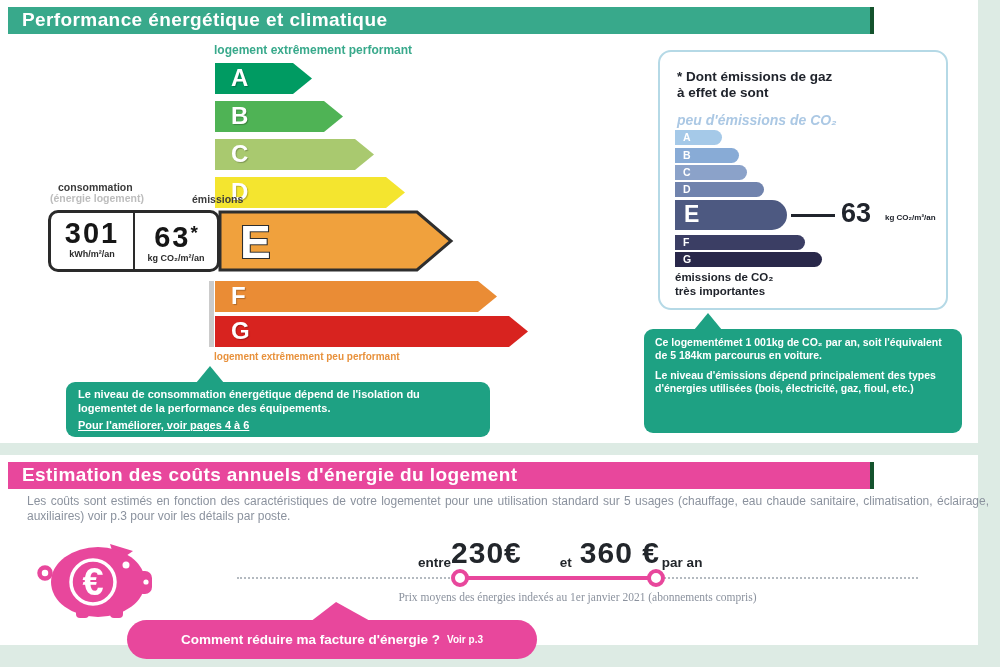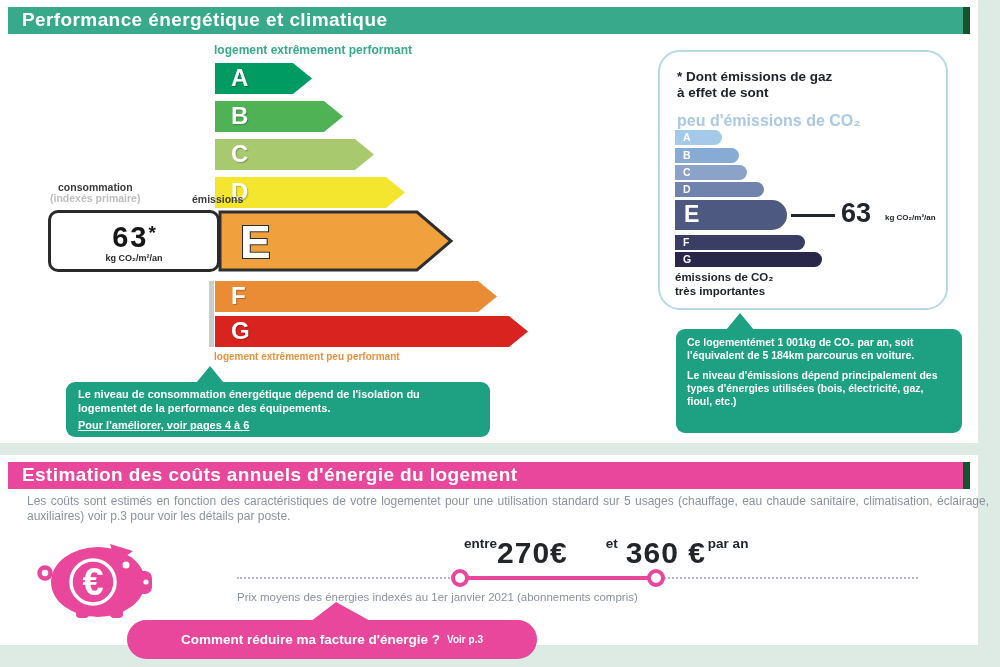--- a/index.html
+++ b/index.html
@@ -7,23 +7,23 @@
     width:1000px;height:667px;position:relative;overflow:hidden;
     background:var(--mint-background,#ddebe4);
     font-family:"Liberation Sans",sans-serif;
     -webkit-font-smoothing:antialiased;
   }
   .abs{position:absolute;}
   .panel-white-top{left:0;top:0;width:978px;height:443px;background:#fff;}
   .panel-white-bottom{left:0;top:455px;width:978px;height:190px;background:#fff;}
 
   .bar-header{
-    left:8px;width:962px;height:27px;color:#fff;font-weight:bold;
+    left:8px;width:866px;height:27px;color:#fff;font-weight:bold;
     font-size:19px;letter-spacing:.4px;padding:2px 0 0 14px;box-sizing:border-box;
-    border-right:7px solid #14532d;
+    border-right:4px solid #14532d;
   }
   .bar-header.teal{top:7px;background:var(--teal-header,#38a98b);}
   .bar-header.pink{top:462px;background:var(--pink,#e8479c);}
 
   .scale-top-label{left:214px;top:43px;font-size:12px;font-weight:bold;color:var(--teal-header,#38a98b);}
   .scale-bottom-label{left:214px;top:351px;font-size:10px;font-weight:bold;color:var(--label-orange,#e8913c);}
 
   .e-arrow{
     left:215px;height:31px;box-sizing:border-box;color:#fff;font-weight:bold;
     font-size:24px;line-height:30px;padding-left:16px;
@@ -54,57 +54,57 @@
   .callout{
     background:var(--green-callout,#1ea183);border-radius:9px;color:#fff;font-weight:bold;
     box-sizing:border-box;
   }
   .callout .tailup{position:absolute;width:0;height:0;
     border-left:14px solid transparent;border-right:14px solid transparent;
     border-bottom:17px solid var(--green-callout,#1ea183);}
   .callout-left{left:66px;top:382px;width:424px;height:55px;padding:6px 12px;font-size:11px;line-height:13.5px;}
   .callout-left .tailup{left:130px;top:-16px;}
   .callout-left .link-line{margin-top:4px;text-decoration:underline;}
-  .callout-right{left:676px;top:329px;width:286px;height:104px;padding:7px 11px;font-size:10.5px;line-height:13px;}
+  .callout-right{left:644px;top:329px;width:318px;height:104px;padding:7px 11px;font-size:10.5px;line-height:13px;}
   .callout-right .tailup{left:50px;top:-16px;}
   .callout-right .para2{margin-top:7px;}
 
   .co2-panel{
     left:658px;top:50px;width:290px;height:260px;background:#fff;
-    border:2px solid var(--panel-border-blue,#b5d9e6);border-radius:22px;box-sizing:border-box;
+    border:2px solid var(--panel-border-blue,#b5d9e6);border-radius:13px;box-sizing:border-box;
   }
   .co2-title{left:17px;top:17px;font-size:13.5px;font-weight:bold;color:var(--text-dark,#20242c);line-height:16px;}
-  .co2-top-label{left:17px;top:60px;font-size:16px;font-weight:bold;color:#abc8e4;}
+  .co2-top-label{left:17px;top:60px;font-size:14px;font-weight:bold;color:#abc8e4;font-style:italic;}
   .co2-bar{left:15px;height:15px;border-radius:0 9px 9px 0;color:#fff;font-weight:bold;
     font-size:10.5px;line-height:15px;padding-left:8px;box-sizing:border-box;}
   .co2-a{top:78px}.co2-b{top:96px}.co2-c{top:113px}.co2-d{top:130px}
   .co2-e{top:148px;height:30px;border-radius:0 16px 16px 0;font-size:23px;line-height:29px;padding-left:9px;}
   .co2-f{top:183px}.co2-g{top:200px}
   .co2-line{left:131px;top:162px;width:44px;height:3px;background:var(--text-dark,#20242c);}
   .co2-value{left:181px;top:146px;font-size:27px;font-weight:bold;color:var(--text-dark,#20242c);}
   .co2-unit{left:225px;top:161px;font-size:8px;font-weight:bold;color:var(--text-dark,#20242c);}
   .co2-bottom-label{left:15px;top:219px;font-size:11.5px;font-weight:bold;color:var(--text-dark,#20242c);line-height:13.5px;}
 
   .costs-desc{left:8px;top:494px;width:962px;font-size:12px;line-height:14.5px;
     color:var(--text-gray,#8b929e);text-align:justify;margin-left:19px;}
 
-  .cost-row{left:418px;top:536px;display:flex;align-items:flex-start;color:#22262b;white-space:nowrap;margin-left:46px;}
+  .cost-row{left:418px;top:536px;display:flex;align-items:flex-end;color:#22262b;white-space:nowrap;}
   .cost-small{font-size:13.5px;font-weight:bold;}
   .cost-big{font-size:30px;font-weight:bold;letter-spacing:1px;}
   .cost-et{margin:0 8px 0 38px;}
   .cost-suffix{margin-left:2px;}
 
   .slider-dots{left:237px;top:577px;width:681px;border-top:2px dotted #b4bac0;}
   .slider-line{left:460px;top:576px;width:196px;height:3.5px;background:var(--pink,#e8479c);}
   .slider-handle{width:10px;height:10px;border-radius:50%;background:#fff;
     border:4px solid var(--pink,#e8479c);top:569px;}
   .handle-min{left:451px;}
   .handle-max{left:647px;}
 
-  .footnote{left:237px;top:591px;width:681px;font-size:11.5px;color:var(--text-gray,#8b929e);}
+  .footnote{left:237px;top:591px;width:681px;text-align:center;font-size:11.5px;color:var(--text-gray,#8b929e);font-family:Liberation Serif, serif;}
 
   .bubble{
     left:127px;top:620px;width:410px;height:39px;background:var(--pink,#e8479c);
     border-radius:20px;display:flex;align-items:center;justify-content:center;color:#fff;
   }
   .bubble-q{font-size:13.5px;font-weight:bold;}
   .bubble-link{font-size:10px;font-weight:bold;margin-left:7px;}
   .bubble-tail{left:310px;top:602px;width:62px;height:20px;background:var(--pink,#e8479c);
     clip-path:polygon(42% 0,0 100%,100% 100%);}
 
@@ -132,25 +132,29 @@
 
 <div class="abs gray-tick"></div>
 
 <div class="abs e-arrow row-f" style="width: 282px; background: rgb(234, 140, 53);"><span>F</span></div>
 <div class="abs e-arrow row-g" style="width: 313px; background: rgb(216, 35, 31);"><span>G</span></div>
 
 <div class="abs scale-bottom-label">logement extrêmement peu performant</div>
 
 <div class="abs lbl-conso">
   <div style="padding-left:8px;">consommation</div>
-  <div class="sub">(indexés primaire)</div>
+  <div class="sub">(énergie logement)</div>
 </div>
 <div class="abs lbl-emis">émissions</div>
 
 <div class="abs value-box">
+  <div class="value-cell left">
+    <div class="value-num">301</div>
+    <div class="value-unit">kWh/m²/an</div>
+  </div>
   <div class="value-cell">
     <div class="value-num"><span>63</span><span class="star">*</span></div>
     <div class="value-unit">kg CO₂/m²/an</div>
   </div>
 </div>
 
 <div class="abs callout callout-left">
   <div class="tailup"></div>
   <div>Le niveau de consommation énergétique dépend de l'isolation du logementet de la performance des équipements.</div>
   <div class="link-line">Pour l'améliorer, voir pages 4 à 6</div>
@@ -200,21 +204,21 @@
   <ellipse cx="62" cy="51" rx="47" ry="35" fill="#e8479c"></ellipse>
   <rect x="44" y="7" width="29" height="7" rx="3.5" fill="#ffffff" transform="rotate(-8 58 10)"></rect>
   <circle cx="90" cy="34" r="3.5" fill="#ffffff"></circle>
   <circle cx="110" cy="51" r="2.6" fill="#ffffff"></circle>
   <circle cx="57" cy="51" r="22" fill="none" stroke="#ffffff" stroke-width="3.5"></circle>
   <text x="57" y="64" font-size="38" font-weight="bold" fill="#ffffff" text-anchor="middle" font-family="Liberation Sans, sans-serif">€</text>
 </svg>
 
 <div class="abs cost-row">
   <span class="cost-small">entre</span>
-  <span class="cost-big">270€</span>
+  <span class="cost-big">230€</span>
   <span class="cost-small cost-et">et</span>
   <span class="cost-big">360 €</span>
   <span class="cost-small cost-suffix">par an</span>
 </div>
 
 <div class="abs slider-dots"></div>
 <div class="abs slider-line"></div>
 <div class="abs slider-handle handle-min"></div>
 <div class="abs slider-handle handle-max"></div>
 

